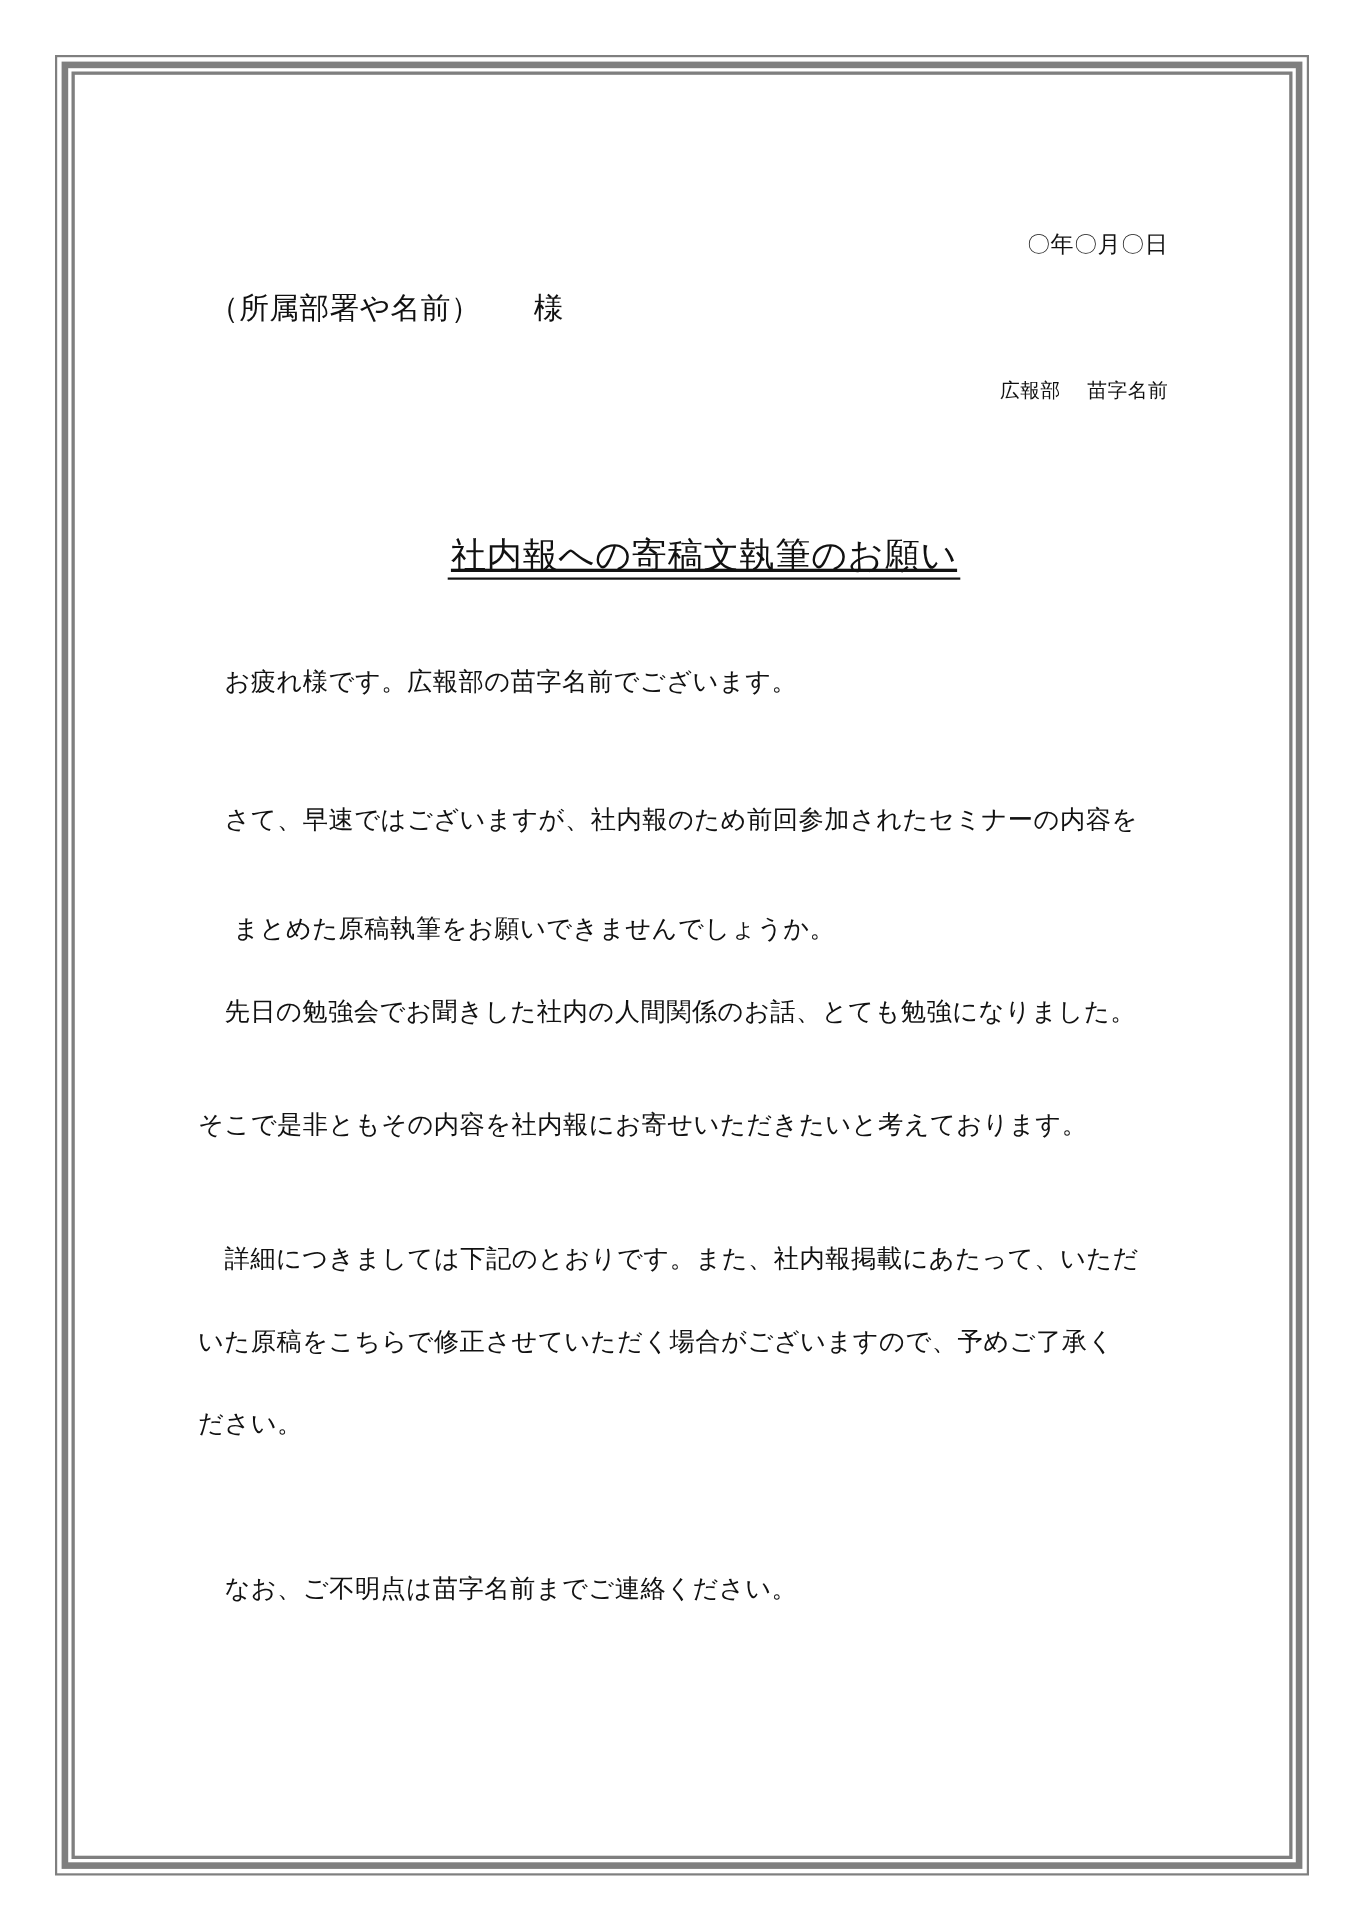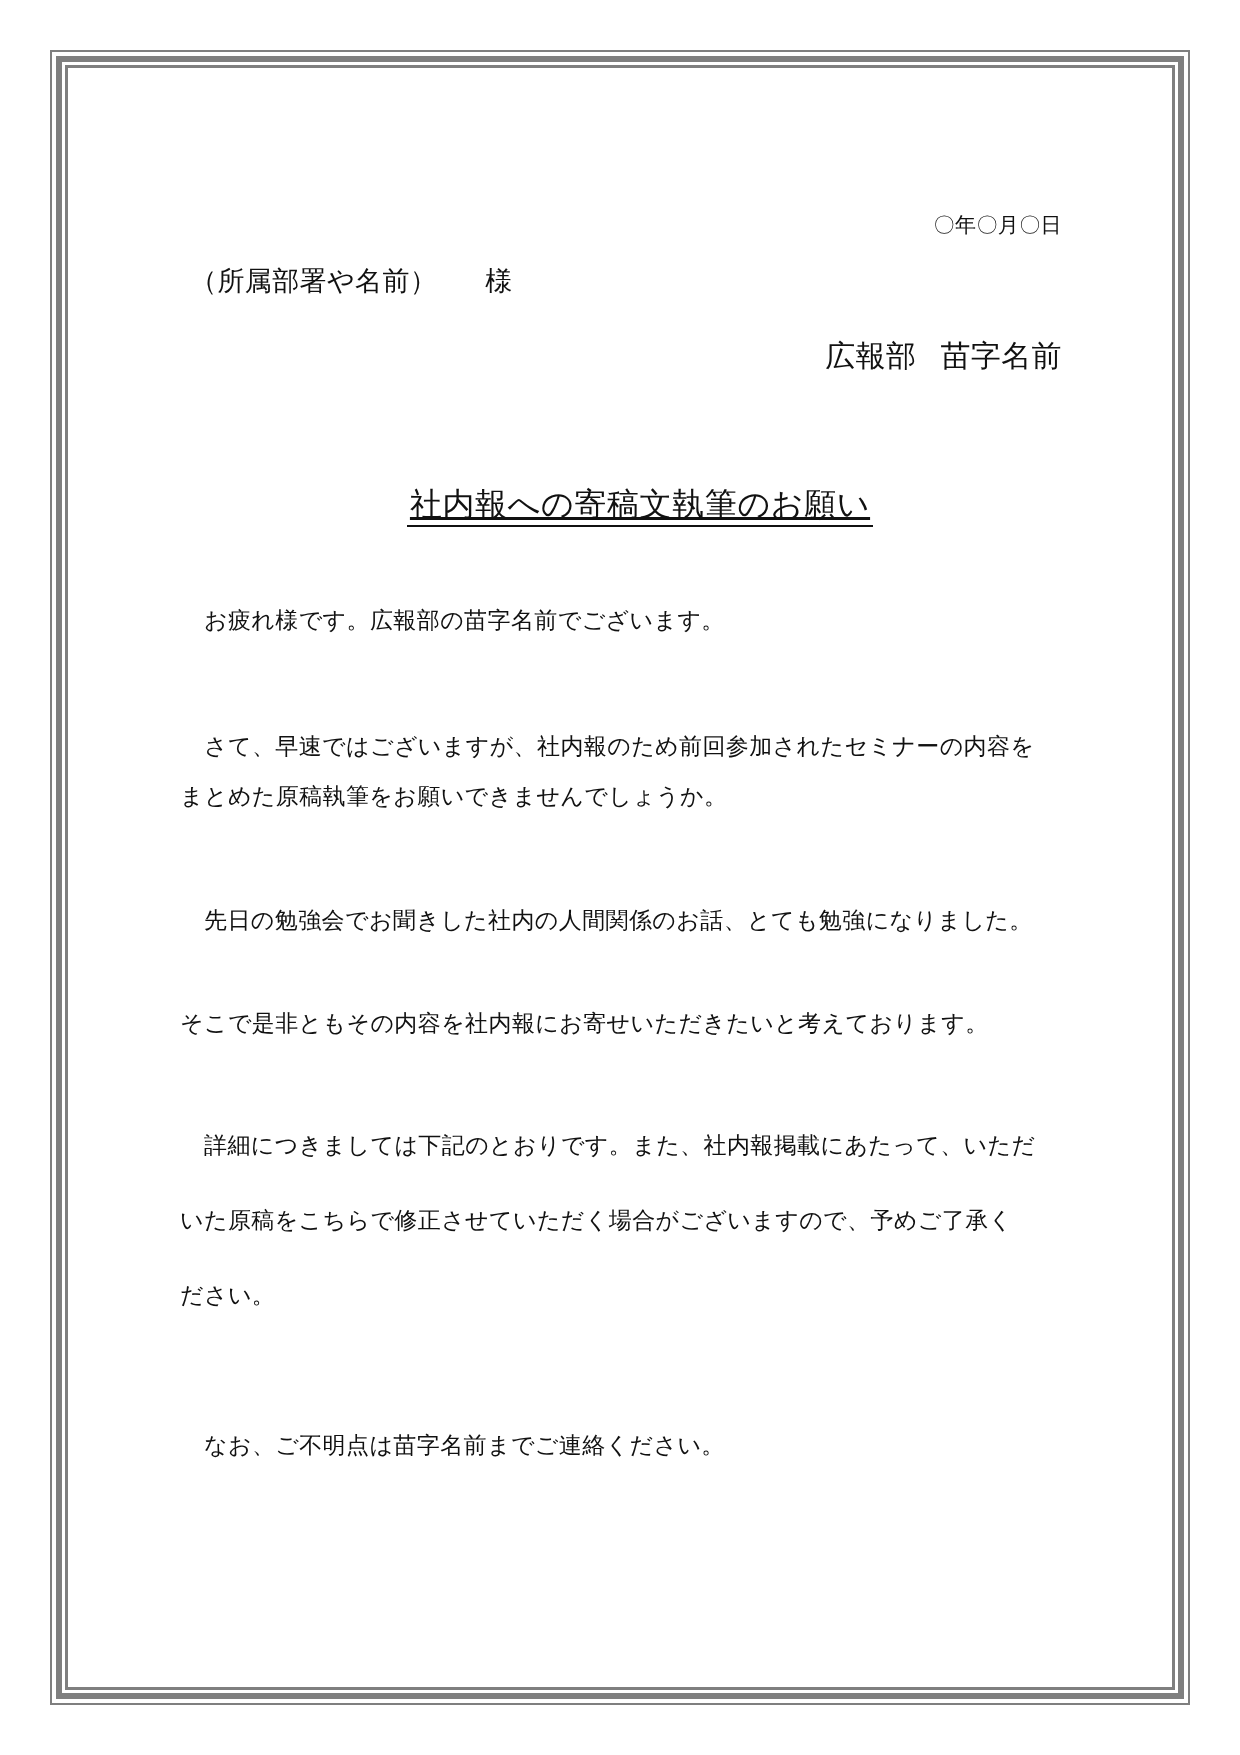--- a/index.html
+++ b/index.html
@@ -43,24 +43,24 @@
       line-height: 30px;
       height: 30px;
       letter-spacing: 0.4px;
     }
     .right {
       right: 178px;
       text-align: right;
     }
     .left { left: 180px; }
     .indent { left: 204px; text-align: center; }
-    .date { top: 210px; font-size: 21px; }
+    .date { top: 210px; font-size: 21px; font-family: Liberation Mono, monospace; }
     .addressee { top: 266px; left: 190px; font-size: 27px; }
     .addressee .spacer { display: inline-block; width: 48px; }
-    .sender { top: 341px; font-size: 30px; }
+    .sender { top: 341px; font-size: 18px; }
     .sender .spacer { display: inline-block; width: 24px; }
     .title {
       position: absolute;
       left: 407px;
       top: 484px;
       width: 466px;
       text-align: center;
       white-space: nowrap;
       font-size: 32px;
       line-height: 40px;
@@ -85,21 +85,21 @@
 
 <div class="line right sender">
   <span>広報部</span><span class="spacer"></span><span>苗字名前</span>
 </div>
 
 <div class="title">社内報への寄稿文執筆のお願い</div>
 
 <div class="line indent" style="top:605px;">お疲れ様です。広報部の苗字名前でございます。</div>
 
 <div class="line indent" style="top:731px;">さて、早速ではございますが、社内報のため前回参加されたセミナーの内容を</div>
-<div class="line left" style="top:781px;">まとめた原稿執筆をお願いできませんでしょうか。</div>
+<div class="line left" style="top:830px;margin-left:32px;">まとめた原稿執筆をお願いできませんでしょうか。</div>
 <div class="line indent" style="top:905px;">先日の勉強会でお聞きした社内の人間関係のお話、とても勉強になりました。</div>
 <div class="line left" style="top:980px;margin-top:28px;">そこで是非ともその内容を社内報にお寄せいただきたいと考えております。</div>
 
 <div class="line indent" style="top:1130px;">詳細につきましては下記のとおりです。また、社内報掲載にあたって、いただ</div>
 <div class="line left" style="top:1205px;">いた原稿をこちらで修正させていただく場合がございますので、予めご了承く</div>
 <div class="line left" style="top:1280px;">ださい。</div>
 
 <div class="line indent" style="top:1430px;">なお、ご不明点は苗字名前までご連絡ください。</div>
 
 </body></html>

